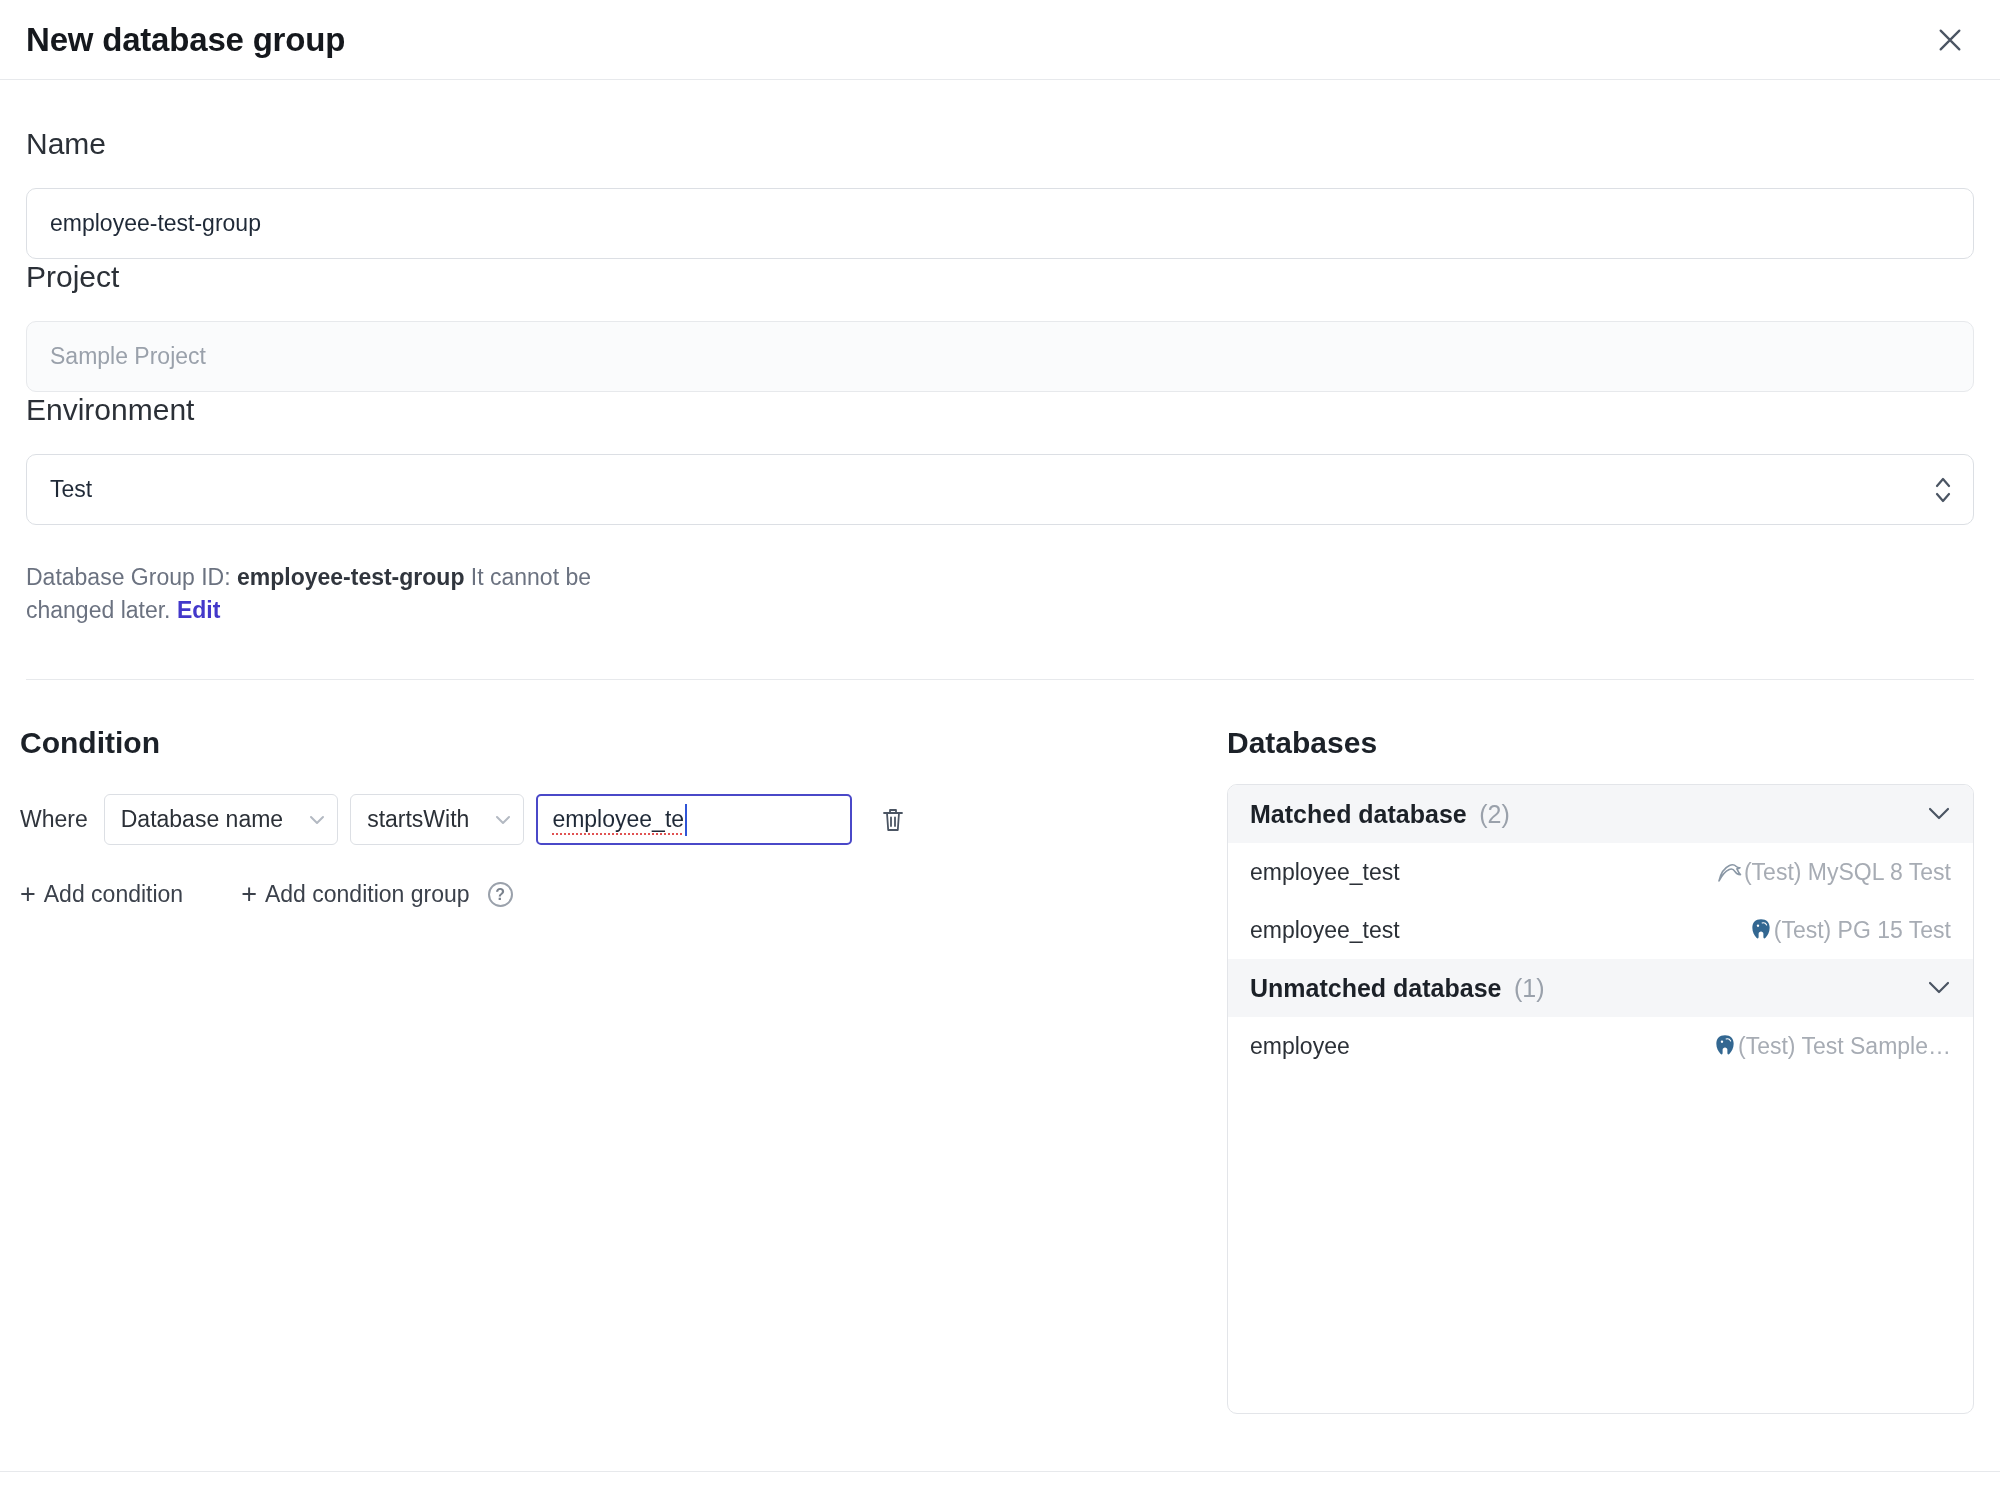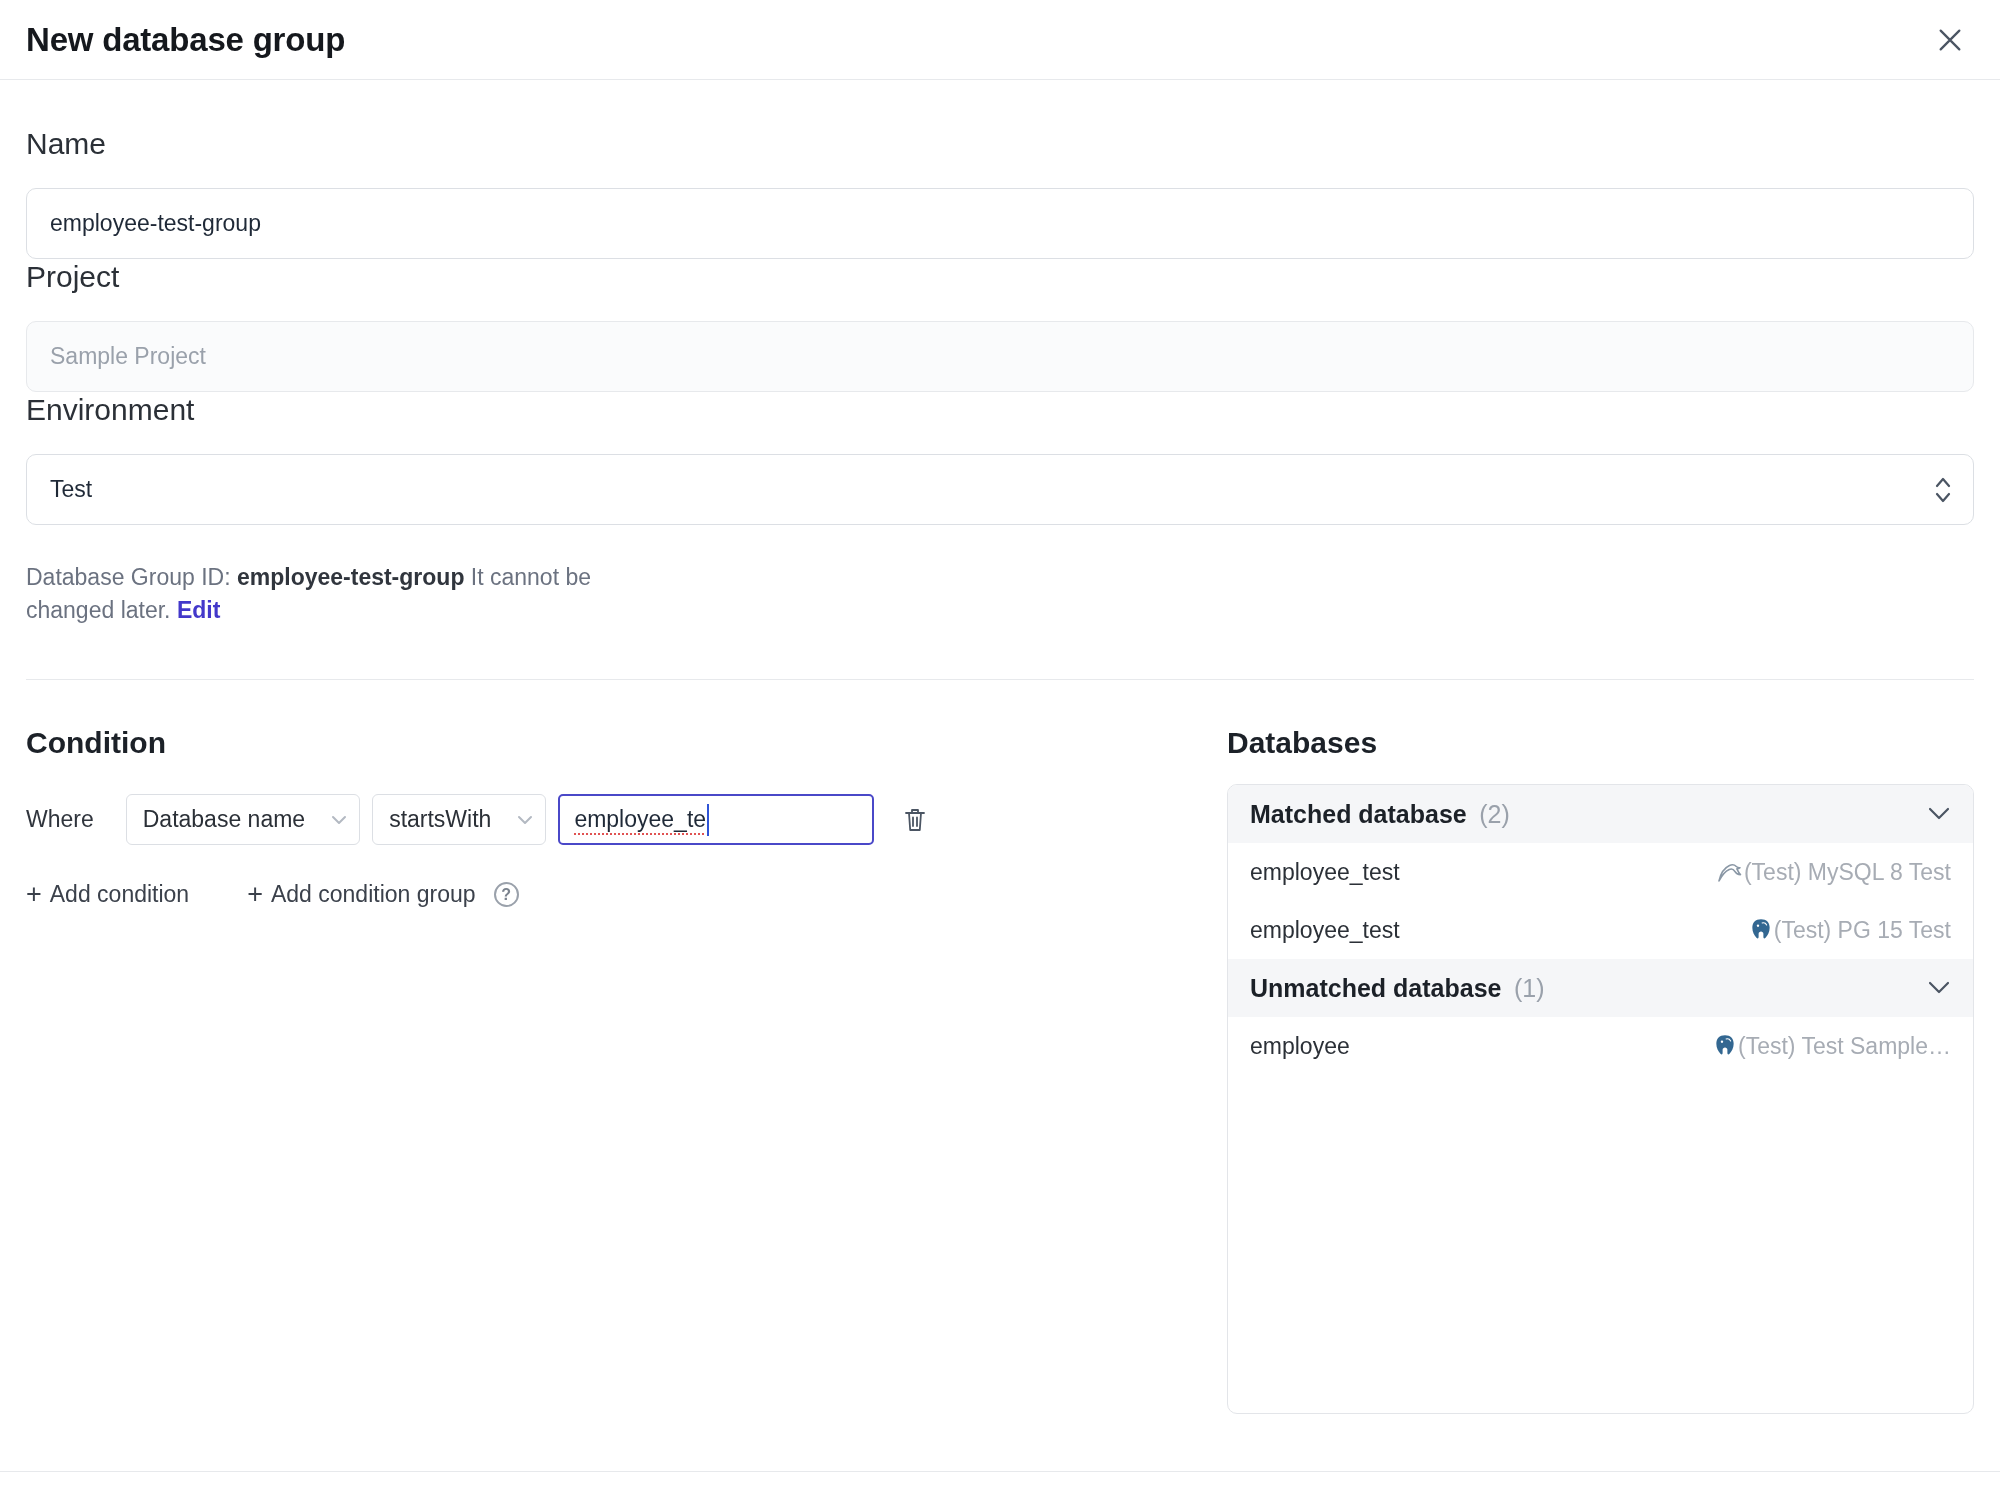--- a/index.html
+++ b/index.html
@@ -45,28 +45,28 @@
   .group-note {
     margin: 36px 26px 0 26px; max-width: 600px;
     font-size: 23px; line-height: 33px; color: #6b7280;
   }
   .group-note .strong { color: #30353d; font-weight: 700; }
   .edit-link { color: #4338ca; font-weight: 700; cursor: pointer; text-decoration: none; }
 
   .divider { border: none; border-top: 1px solid #e7e9ec; margin: 52px 26px 0 26px; }
 
   
-  .main { display: flex; padding: 44px 26px 0 18px; justify-content: flex-end; }
+  .main { display: flex; padding: 44px 26px 0 12px; justify-content: flex-end; }
   .left-col { flex: 1; padding-left: 8px; }
   .right-col { width: 747px; }
 
   .section-title { font-size: 30px; font-weight: 600; color: #1c2128; line-height: 38px; }
 
   .cond-row { display: flex; align-items: center; margin-top: 32px; }
-  .where-label { font-size: 23px; color: #30353d; margin-right: 32px; }
+  .where-label { font-size: 23px; color: #30353d; margin-right: 16px; }
   .cond-select {
     height: 51px; border: 1px solid #dcdfe4; border-radius: 6px;
     padding: 0 12px 0 16px; display: flex; align-items: center; gap: 26px;
     font-size: 23px; color: #2b3037; background: #fff; cursor: pointer; margin-right: 12px;
   }
   .cond-input {
     height: 51px; width: 316px;
     border: 2px solid #4a48c8; border-radius: 5px;
     padding: 0 14px; display: flex; align-items: center;
     font-size: 23px; color: #1f2937; background: #fff; margin-right: 16px;

